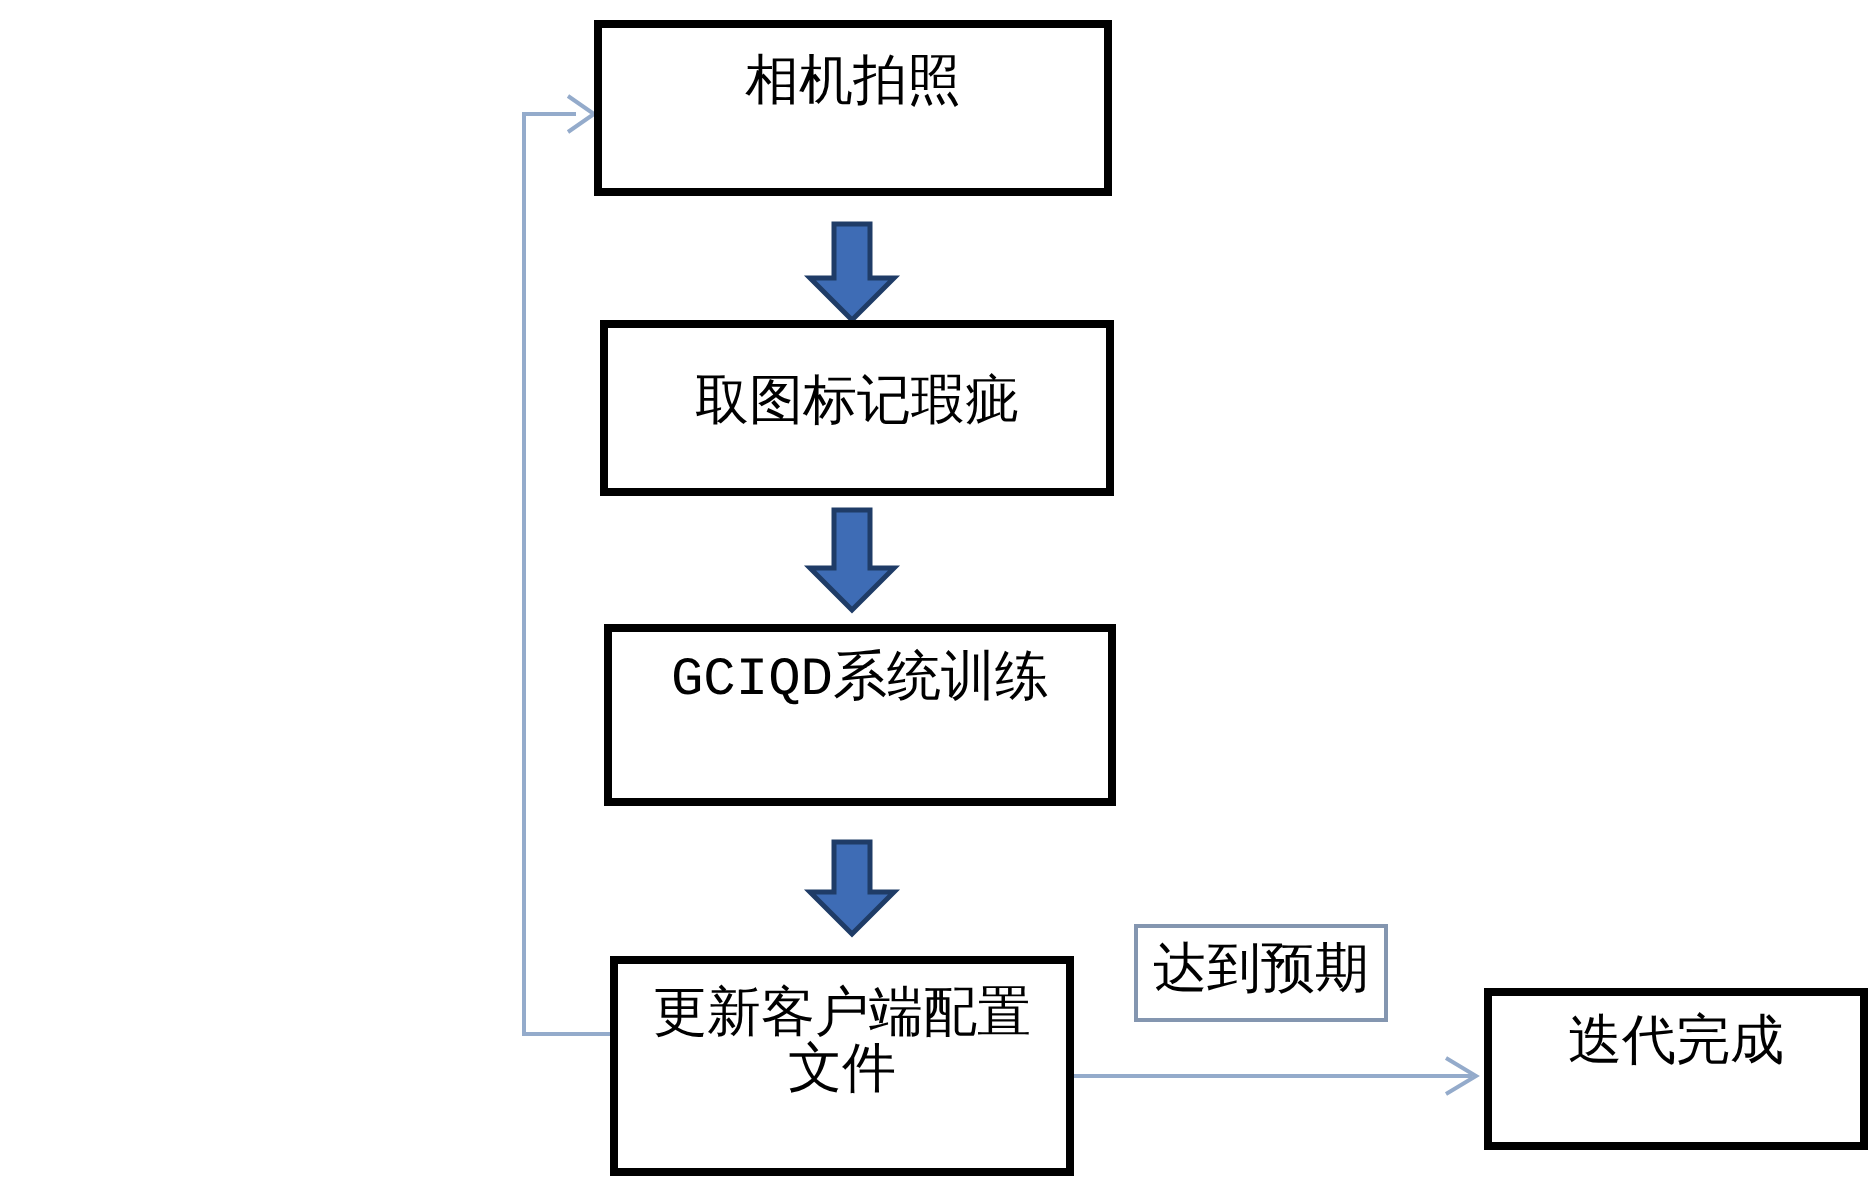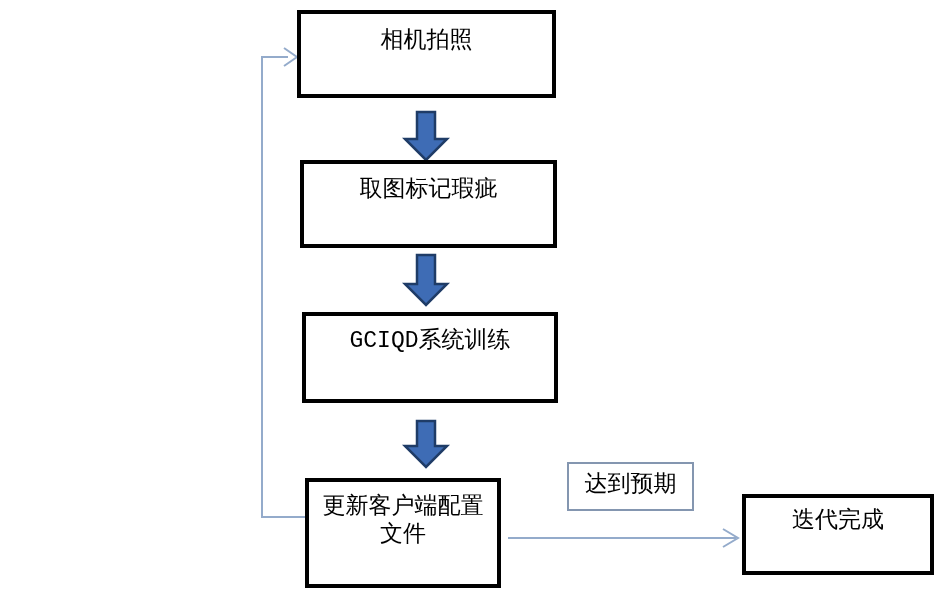--- a/index.html
+++ b/index.html
@@ -21,31 +21,31 @@
     font-family: "Liberation Serif", "DejaVu Serif", serif;
     color: var(--text);
     overflow: hidden;
   }
   .node {
     position: absolute;
     background: var(--bg);
     display: flex;
     flex-direction: column;
     align-items: center;
-    text-align: left;
-    font-size: 23px;
+    text-align: center;
+    font-size: 27px;
     line-height: 28px;
   }
   .thick { border: 4px solid var(--thick-border); }
   .thin  { border: 2px solid var(--thin-border); }
 
   .box-camera  { left: 297px; top: 10px;  width: 259px; height: 88px;  padding-top: 12px; }
-  .box-mark    { left: 300px; top: 160px; width: 257px; height: 88px;  padding-top: 11px; }
+  .box-mark    { left: 300px; top: 160px; width: 257px; height: 88px;  padding-top: 22px; }
   .box-train   { left: 302px; top: 312px; width: 256px; height: 91px;  padding-top: 11px; font-family: Liberation Mono, monospace; }
-  .box-update  { left: 305px; top: 478px; width: 196px; height: 110px; padding-top: 10px; }
+  .box-update  { left: 305px; top: 478px; width: 232px; height: 110px; padding-top: 10px; }
   .box-done    { left: 742px; top: 494px; width: 192px; height: 81px;  padding-top: 8px; }
   .box-expect  { left: 567px; top: 462px; width: 127px; height: 49px;  padding-top: 6px; }
   .box-note    { left: 3px;   top: 159px; width: 245px; height: 157px; padding-top: 12px; line-height: 30px; }
   .note-spacer { height: 30px; width: 100%; }
 
   svg.overlay {
     position: absolute;
     left: 0; top: 0;
     width: 935px; height: 599px;
     pointer-events: none;

